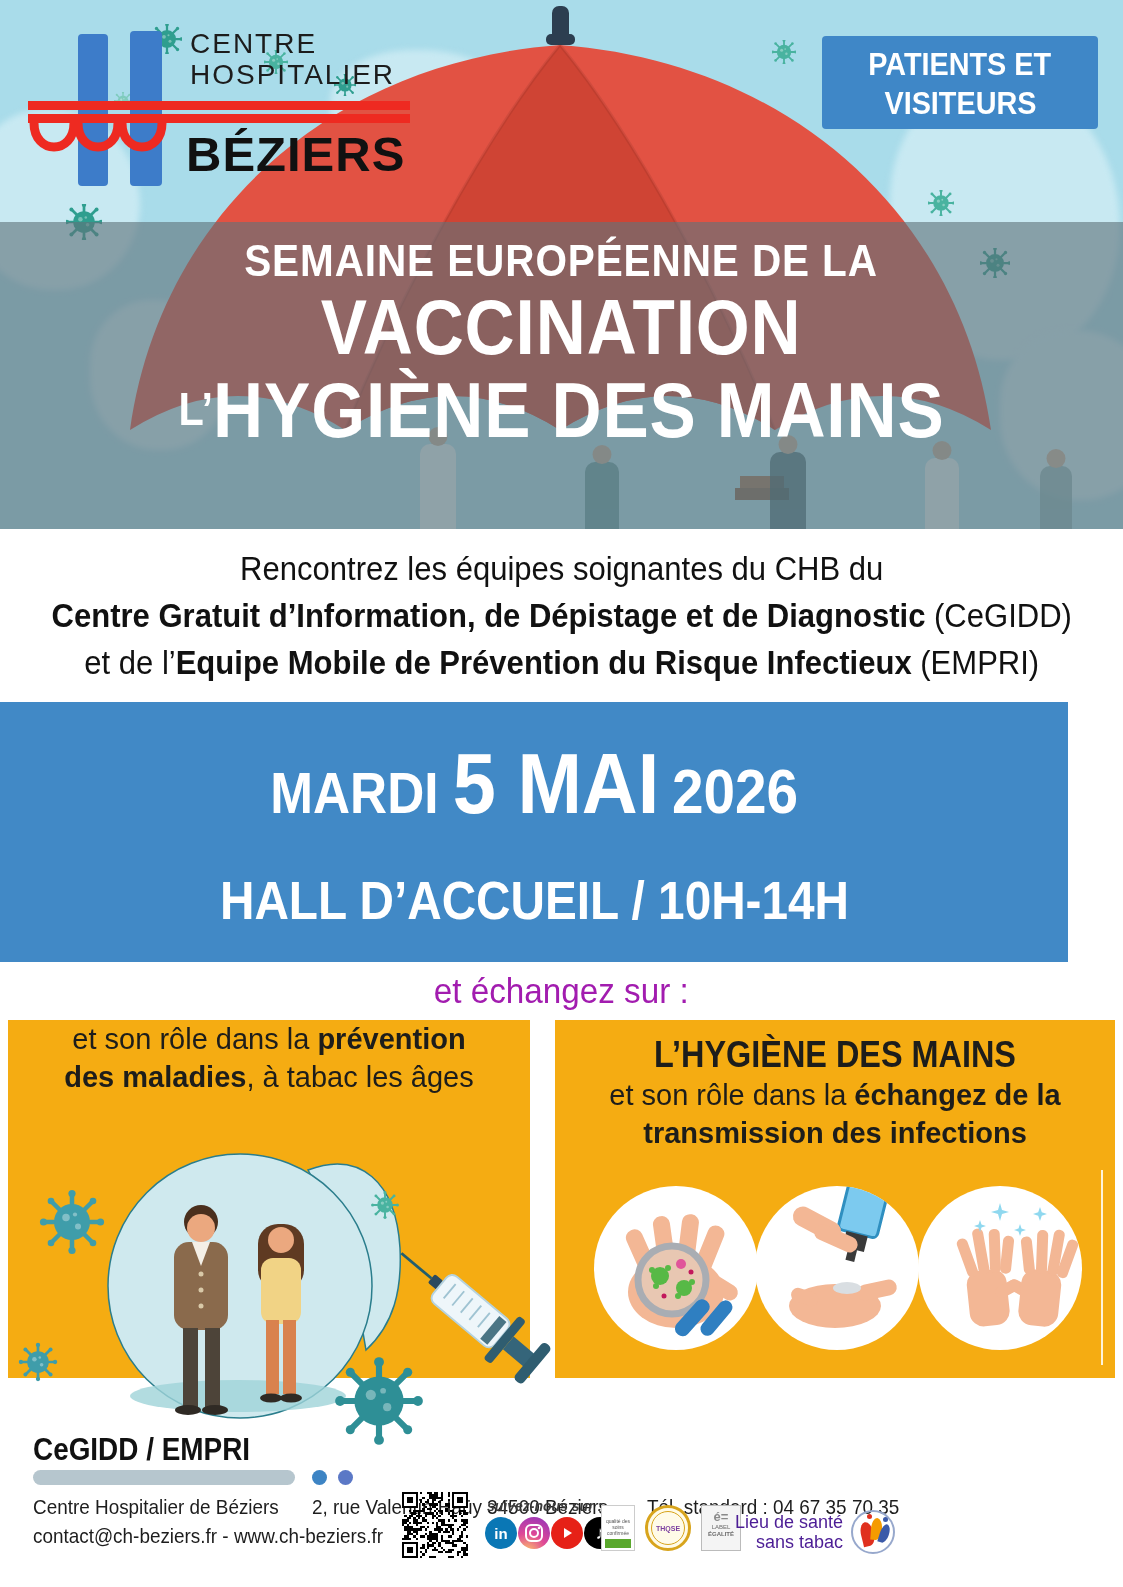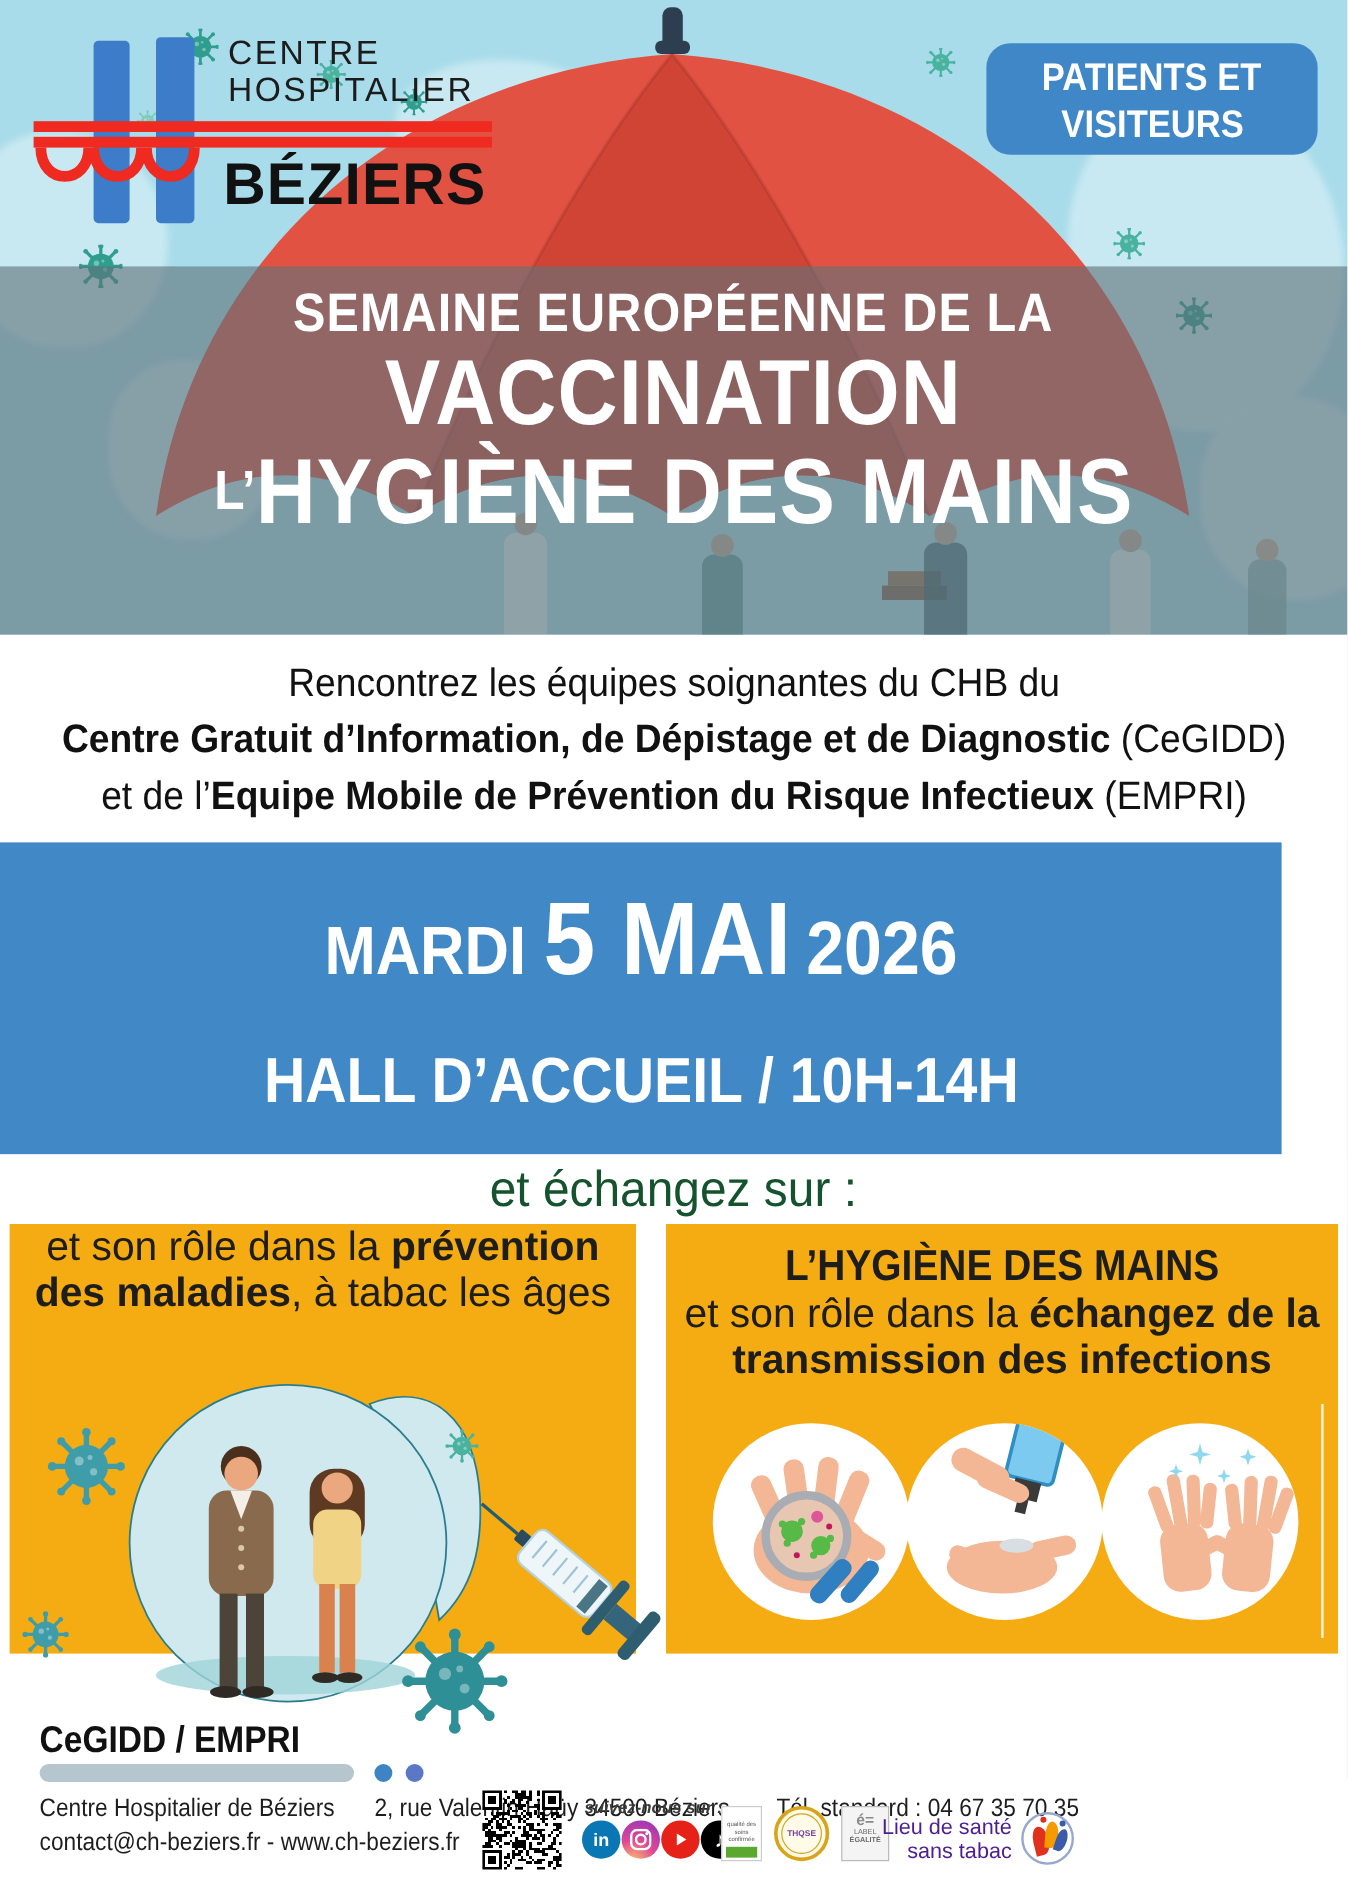--- a/index.html
+++ b/index.html
@@ -28,47 +28,47 @@
   
   .logo{position:absolute;left:0;top:0;width:440px;height:200px;z-index:5;}
   .logo-bar{position:absolute;background:#3d7cc9;border-radius:4px;}
   .logo-stripe{position:absolute;background:#ee2a21;}
   .logo-text1{position:absolute;left:190px;top:28px;font-size:28px;letter-spacing:2px;color:#1c1c1c;font-weight:500;}
   .logo-text2{position:absolute;left:190px;top:59px;font-size:28px;letter-spacing:2px;color:#1c1c1c;font-weight:500;}
   .logo-city{position:absolute;left:186px;top:126px;font-size:49px;font-weight:bold;color:#111;letter-spacing:1px;}
 
   
   .aud-badge{position:absolute;left:822px;top:36px;width:276px;height:93px;background:#3f87c7;
-             border-radius:20px;z-index:5;text-align:center;color:#fff;font-weight:bold;
+             border-radius:4px;z-index:5;text-align:center;color:#fff;font-weight:bold;
              font-size:32px;line-height:39px;padding-top:9px;box-sizing:border-box;}
 
   
   .intro{position:absolute;left:0;top:529px;width:1123px;height:173px;background:#fff;
          text-align:center;color:#111;font-size:33px;line-height:47px;padding-top:16px;box-sizing:border-box;}
   .intro b{font-weight:bold;}
 
   
   .date-band{position:absolute;left:0;top:702px;width:1068px;height:260px;background:#4189c6;
              text-align:center;color:#fff;}
   .date-line{margin-top:36px;line-height:90px;}
   .d-day{font-size:57px;font-weight:bold;margin-right:16px;}
   .d-date{font-size:86px;font-weight:bold;}
   .d-year{font-size:63px;font-weight:bold;margin-left:14px;}
   .loc-line{margin-top:20px;font-size:53px;font-weight:bold;line-height:56px;}
 
   
   .exchange{position:absolute;left:0;top:962px;width:1123px;height:58px;background:#fff;
-            text-align:center;font-size:42px;color:#14532d;line-height:58px;}
+            text-align:center;font-size:35px;color:#a21caf;line-height:58px;}
 
   
   .panel{position:absolute;top:1020px;height:358px;background:#f5ac12;text-align:center;color:#1d1d1b;}
   .panel-left{left:8px;width:522px;}
   .panel-right{left:555px;width:560px;}
   .panel-title{margin-top:14px;font-size:36px;font-weight:bold;line-height:42px;}
-  .panel-body{font-size:34px;line-height:38px;}
+  .panel-body{font-size:29px;line-height:38px;}
   .panel-body b{font-weight:bold;}
   .left-illu{position:absolute;left:0;top:128px;width:522px;height:300px;overflow:visible;}
   .hand-circle{position:absolute;top:166px;width:164px;height:164px;border-radius:50%;background:#fff;overflow:hidden;}
   .hc1{left:39px;} .hc2{left:200px;} .hc3{left:363px;}
   .panel-right-line{position:absolute;right:12px;top:150px;height:195px;width:2px;background:rgba(255,255,255,.85);}
 
   
   .footer-subtitle{position:absolute;left:33px;top:1432px;font-size:31px;font-weight:bold;color:#111;}
   .footer-bar{position:absolute;left:33px;top:1470px;width:262px;height:15px;border-radius:8px;background:#b6c6ce;}
   .dot{position:absolute;top:1470px;width:15px;height:15px;border-radius:50%;}

